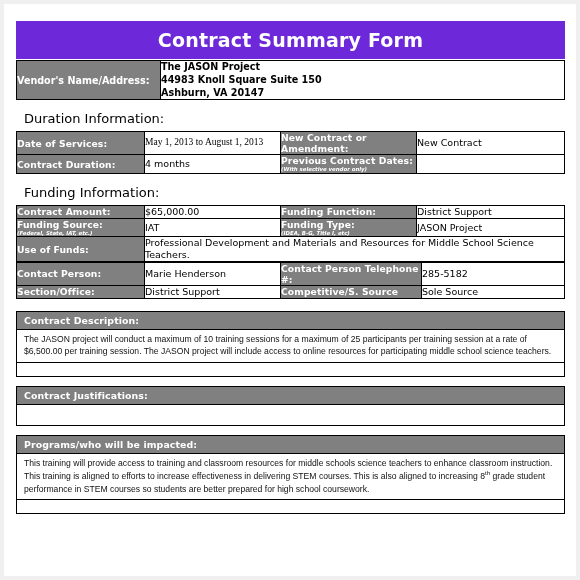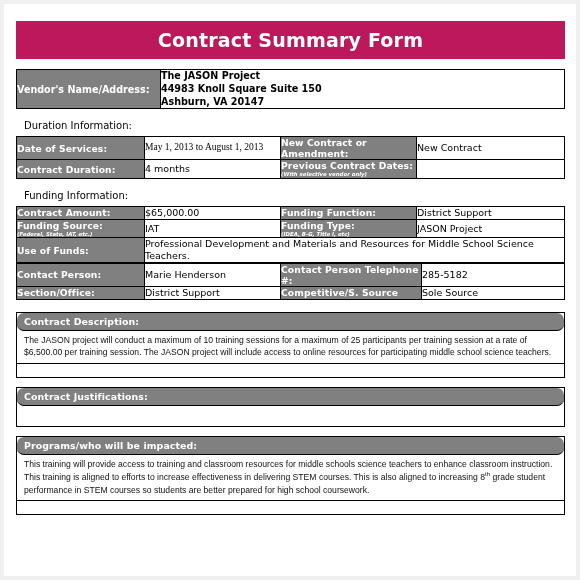--- a/index.html
+++ b/index.html
@@ -24,26 +24,26 @@
   }
   .inner {
     position: absolute;
     left: 12px;
     top: 17px;
     width: 549px;
   }
 
   
   .title-bar {
-    background: #be185d;
+    background: #6d28d9;
     height: 38px;
     display: flex;
     align-items: center;
     justify-content: center;
-    margin-bottom: 10px;
+    margin-bottom: 1px;
   }
   .title-bar .title-text {
     color: #ffffff;
     font-size: 19px;
     font-weight: bold;
     letter-spacing: 0.2px;
     font-family: "DejaVu Sans", sans-serif;
   }
 
   
@@ -96,42 +96,41 @@
     color: #000000;
     font-weight: bold;
     font-size: 9.6px;
     line-height: 1.33;
     padding: 5px 7px;
     vertical-align: middle;
   }
 
   
   .sec-head {
-    font-size: 10px;
+    font-size: 13px;
     color: #000000;
     font-family: "DejaVu Sans", sans-serif;
     margin: 11px 0 5px 8px;
   }
 
   
   .block {
     border: 1px solid #000000;
     width: 549px;
     box-sizing: border-box;
     background: #ffffff;
   }
   .block-head {
     background: #808080;
     color: #ffffff;
     font-weight: bold;
     font-size: 9.4px;
     padding: 3px 7px;
     letter-spacing: 0.1px;
     border-bottom: 1px solid #000000;
-    border-radius: 7px;
   }
   .block-body {
     font-family: "Liberation Sans", sans-serif;
     font-size: 8.6px;
     color: #111111;
     line-height: 1.45;
     padding: 3px 7px 4px 7px;
     border-bottom: 1px solid #000000;
   }
   .block-foot {

